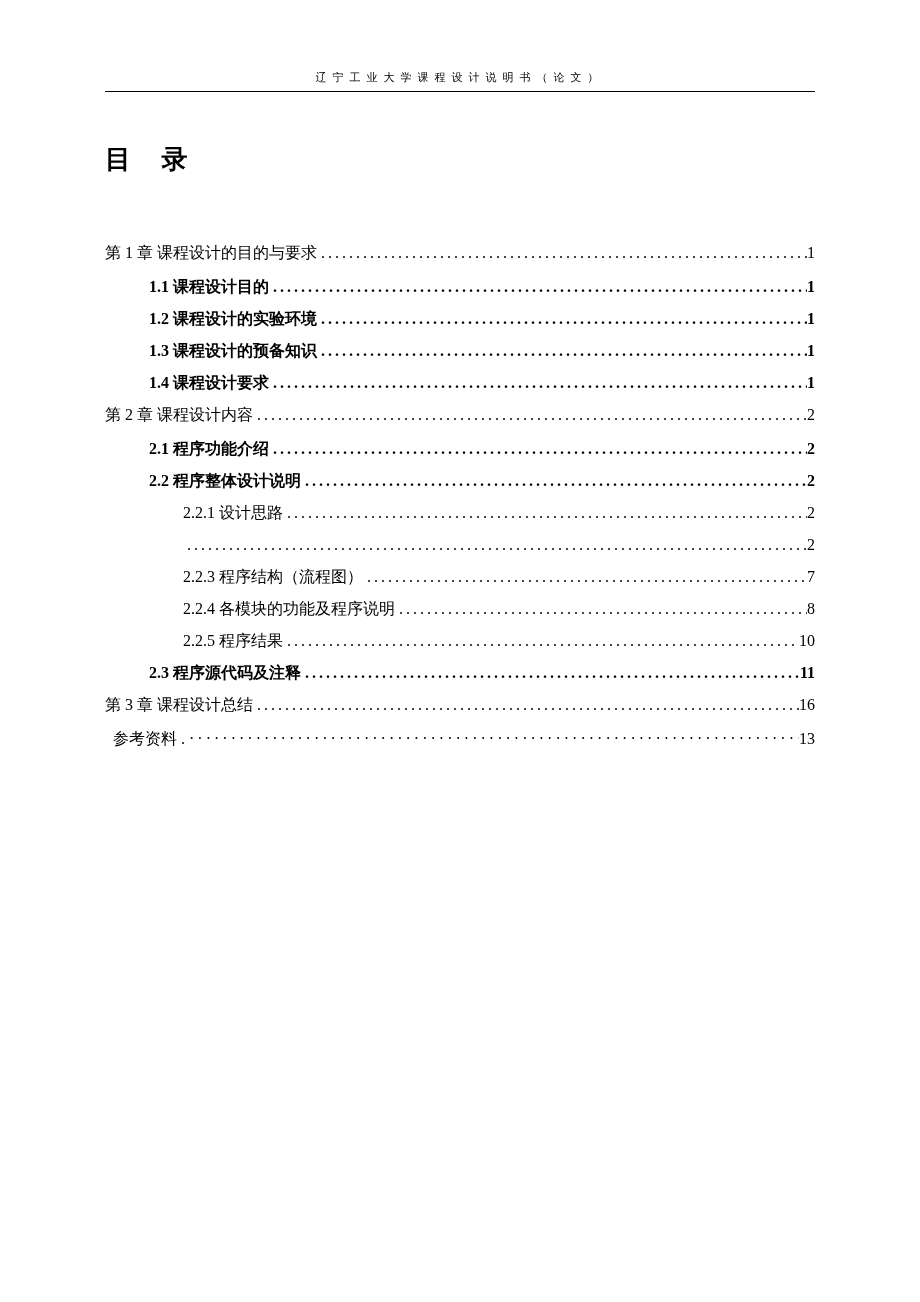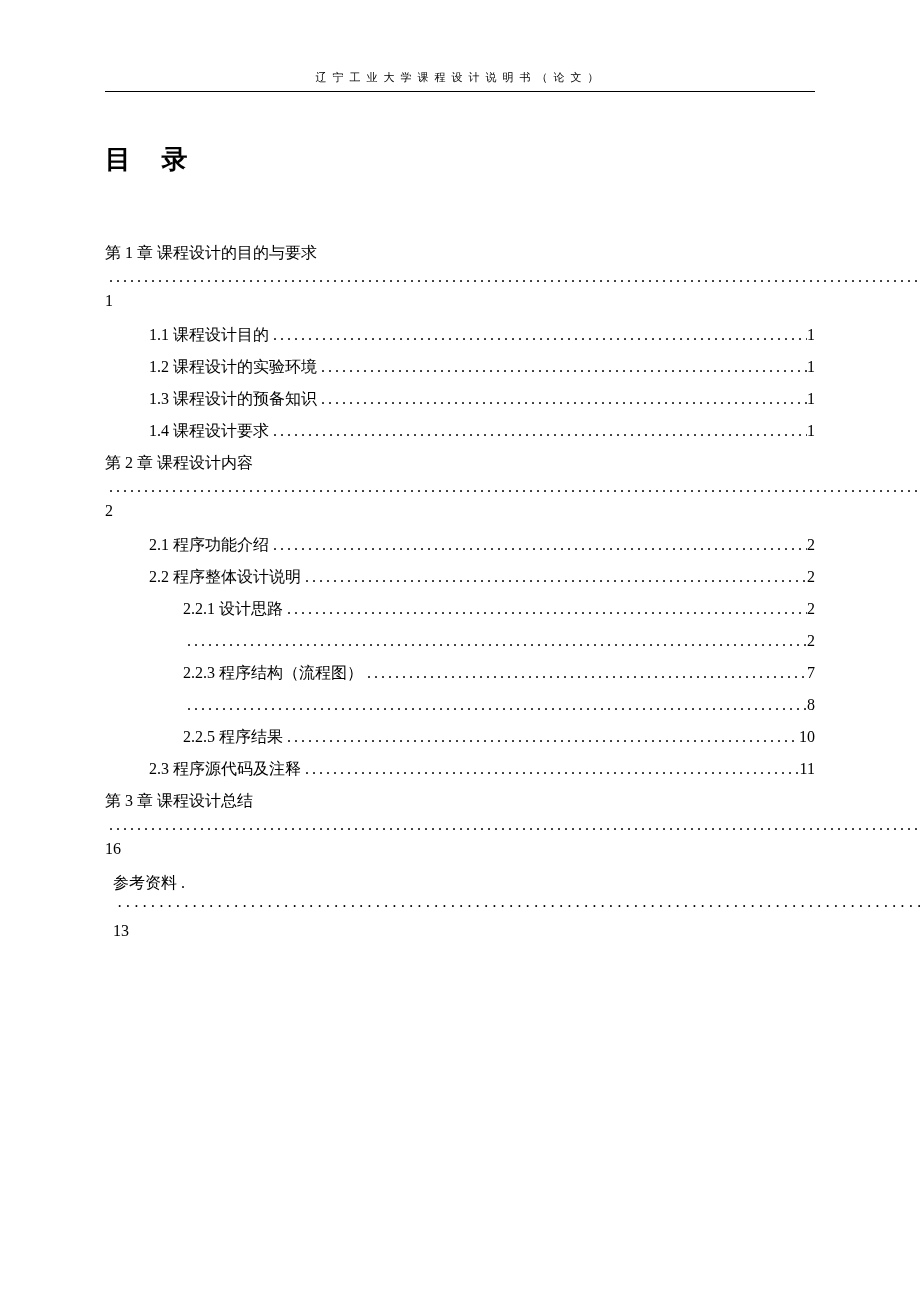--- a/index.html
+++ b/index.html
@@ -57,22 +57,22 @@
     }
     .toc-leader::after {
       content: "..................................................................................................................................";
     }
     .toc-leader-mid::after {
       content: "··················································································································································";
     }
     .toc-page {
       flex: 0 0 auto;
     }
-    .indent-0 { padding-left: 0px; flex-direction: column; }
-    .indent-1 { padding-left: 44px; }
+    .indent-0 { padding-left: 0px; }
+    .indent-1 { padding-left: 44px; font-weight: bold; }
     .indent-2 { padding-left: 78px; }
     .chapter-row {
       margin-top: 4px;
       margin-bottom: 10px;
     }
     .refs-row {
       margin-top: 0;
       padding-left: 8px;
       text-align: center;
     }
@@ -135,20 +135,21 @@
       <div class="toc-row indent-2">
         <span class="toc-leader"></span>
         <span class="toc-page">2</span>
       </div>
       <div class="toc-row indent-2">
         <span class="toc-label">2.2.3 程序结构（流程图）</span>
         <span class="toc-leader"></span>
         <span class="toc-page">7</span>
       </div>
       <div class="toc-row indent-2">
+        <span class="toc-label">2.2.4 各模块的功能及程序说明</span>
         <span class="toc-leader"></span>
         <span class="toc-page">8</span>
       </div>
       <div class="toc-row indent-2">
         <span class="toc-label">2.2.5 程序结果</span>
         <span class="toc-leader"></span>
         <span class="toc-page">10</span>
       </div>
       <div class="toc-row indent-1">
         <span class="toc-label">2.3 程序源代码及注释</span>

